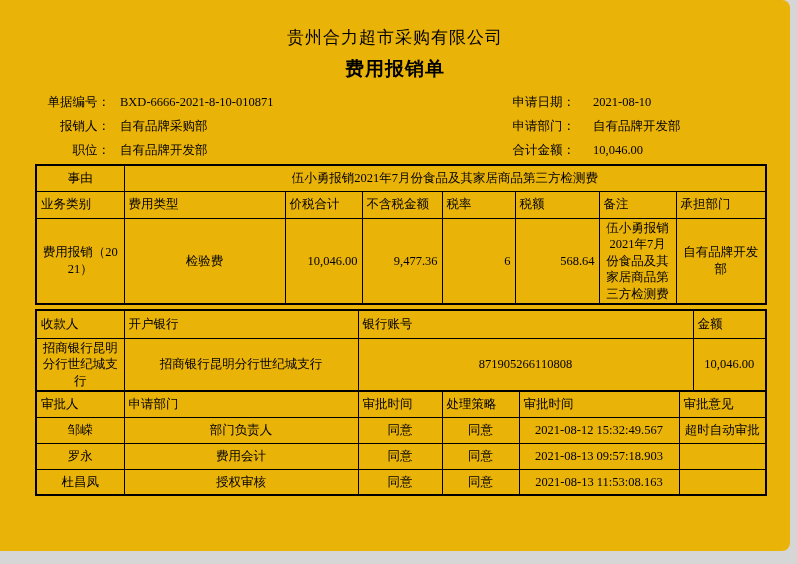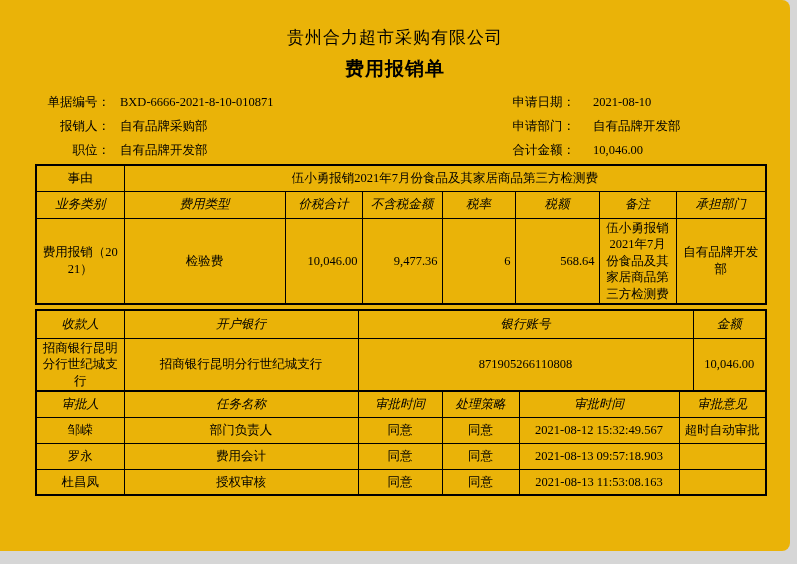--- a/index.html
+++ b/index.html
@@ -40,21 +40,21 @@
     border: 2px solid #000;
     font-size: 12.5px;
     padding-left: 37px;
   }
   td {
     border: 1px solid #000;
     padding: 1px 4px;
     line-height: 1.32;
     overflow: hidden;
   }
-  tr.hdr td { text-align: center; font-style: italic; }
+  tr.hdr td { text-align: left; }
   .al-l { text-align: center; }
   .al-c { text-align: center; }
   .al-r { text-align: right; }
 
   table.expense { margin-top: 2px; }
   table.expense tr.reason-row td { height: 26px; }
   table.expense tr.hdr td { height: 27px; }
   table.expense tr.data td { height: 76px; word-break: break-all; }
 
   table.payee { margin-top: 4px; }
@@ -163,21 +163,21 @@
       <col style="width:88px">
         <col style="width:234px">
         <col style="width:84px">
       <col style="width:77px">
         <col style="width:160px">
         <col style="width:87px">
     </colgroup>
     <tbody>
         <tr class="hdr">
           <td>审批人</td>
-          <td>任务名称</td>
+          <td>申请部门</td>
           <td>审批时间</td>
           <td>处理策略</td>
           <td>审批时间</td>
           <td>审批意见</td>
         </tr>
         <tr class="data">
           <td class="al-c">邹嵘</td>
           <td class="al-c">部门负责人</td>
           <td class="al-c">同意</td>
           <td class="al-c">同意</td>

